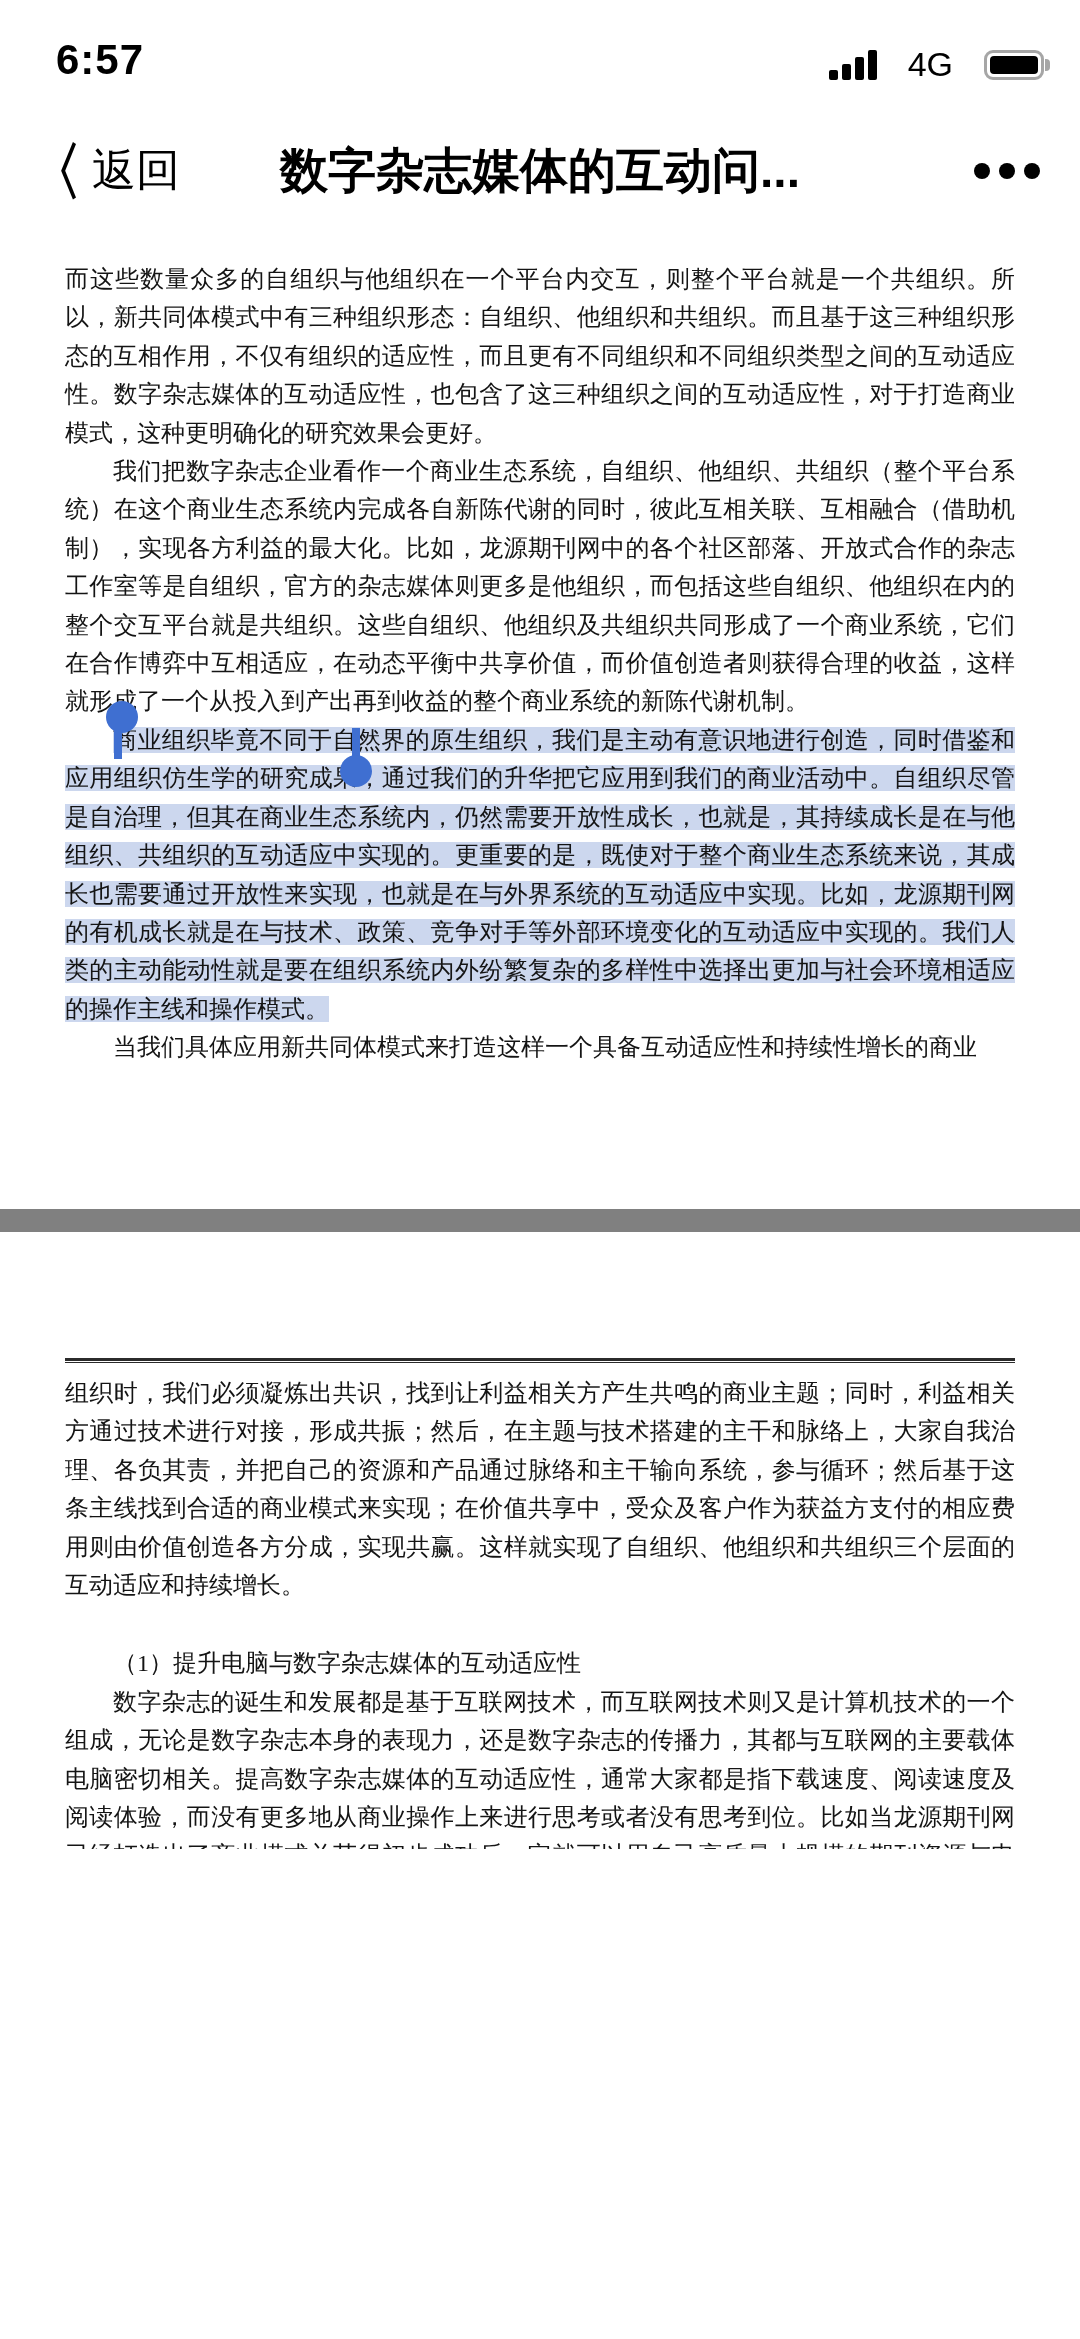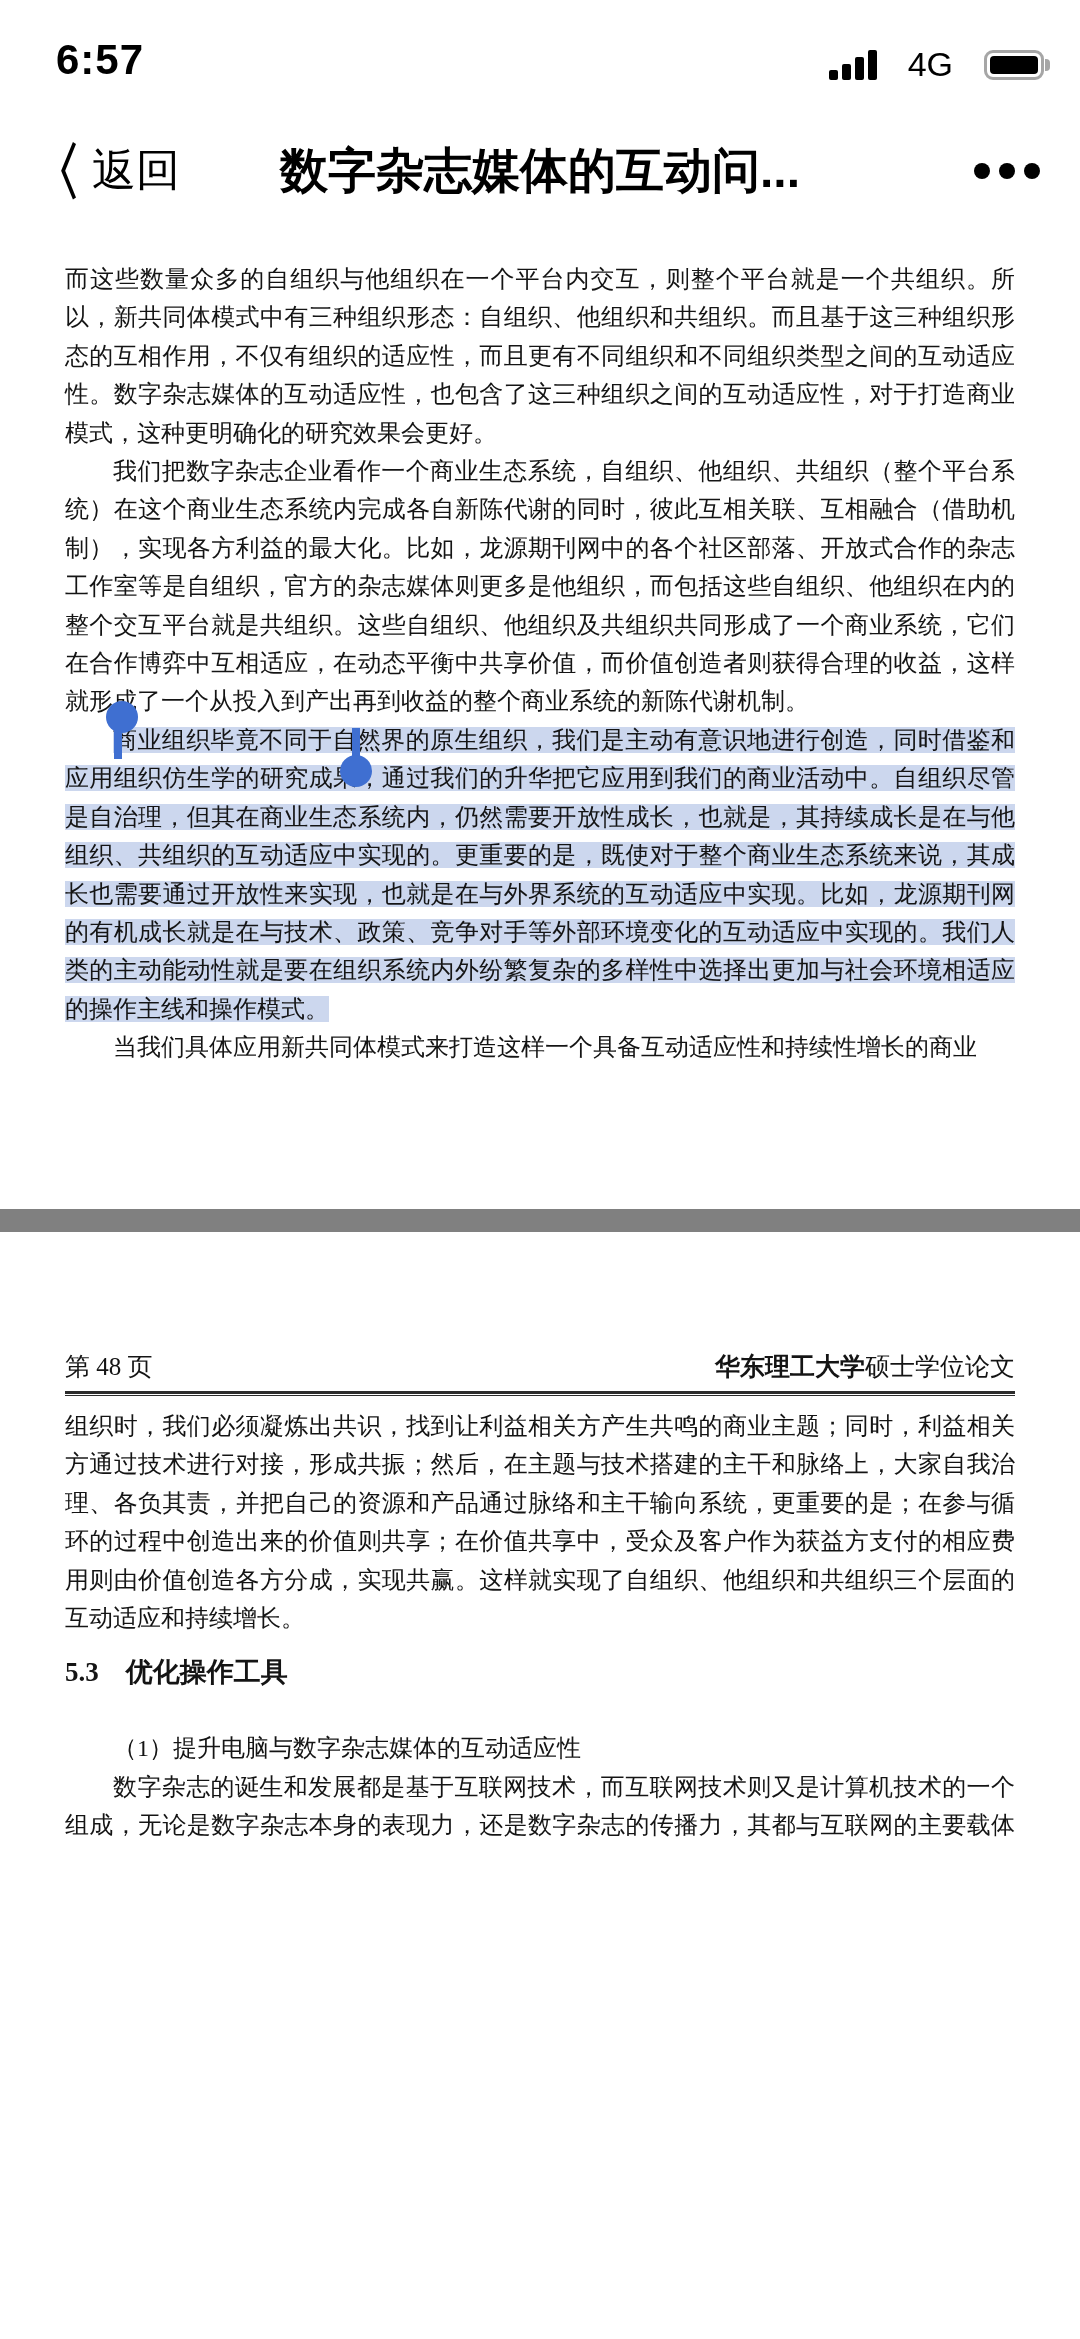--- a/index.html
+++ b/index.html
@@ -131,28 +131,23 @@
 
   <div class="handle ball h-start-ball"></div>
   <div class="handle stem h-start-stem"></div>
   <div class="handle stem h-end-stem"></div>
   <div class="handle ball h-end-ball"></div>
 
   <div class="page-sep"></div>
 
   <div class="page2">
     <div class="page2-inner">
-      <div class="p2-header">
-        <span>第 48 页</span>
-        <span><b class="bold">华东理工大学</b><span>硕士学位论文</span></span>
-      </div>
       <div class="header-rule"></div>
       <div class="p2-body body-text">
-        <p class="para noindent">组织时，我们必须凝炼出共识，找到让利益相关方产生共鸣的商业主题；同时，利益相关方通过技术进行对接，形成共振；然后，在主题与技术搭建的主干和脉络上，大家自我治理、各负其责，并把自己的资源和产品通过脉络和主干输向系统，更重要的是；在参与循环的过程中创造出来的价值则共享；在价值共享中，受众及客户作为获益方支付的相应费用则由价值创造各方分成，实现共赢。这样就实现了自组织、他组织和共组织三个层面的互动适应和持续增长。</p>
-        <h2 class="section-heading">5.3　优化操作工具</h2>
+        <p class="para noindent">组织时，我们必须凝炼出共识，找到让利益相关方产生共鸣的商业主题；同时，利益相关方通过技术进行对接，形成共振；然后，在主题与技术搭建的主干和脉络上，大家自我治理、各负其责，并把自己的资源和产品通过脉络和主干输向系统，参与循环；然后基于这条主线找到合适的商业模式来实现；在价值共享中，受众及客户作为获益方支付的相应费用则由价值创造各方分成，实现共赢。这样就实现了自组织、他组织和共组织三个层面的互动适应和持续增长。</p>
         <p class="list-item">（1）提升电脑与数字杂志媒体的互动适应性</p>
         <p class="para">数字杂志的诞生和发展都是基于互联网技术，而互联网技术则又是计算机技术的一个组成，无论是数字杂志本身的表现力，还是数字杂志的传播力，其都与互联网的主要载体电脑密切相关。提高数字杂志媒体的互动适应性，通常大家都是指下载速度、阅读速度及阅读体验，而没有更多地从商业操作上来进行思考或者没有思考到位。比如当龙源期刊网已经打造出了商业模式并获得初步成功后，它就可以用自己高质量大规模的期刊资源与电脑生产商建立战略合作关系，可以像 Moviemaker，iTunes 那样进行电脑预装，也就是联合电脑厂商协同打造（个人）图书馆项目或者（个人）阅览室项目。这样操作，其受众就可以实现几何级的增长，也就可以通过先行和规模效应提高后来者进入的门槛。以前，很多平台也希望把自己的阅读器安装到用户电脑上，甚至不惜采取用流氓软件的方式。当时行业条件不成熟，一则其概念没有到位，其用的是阅读器而不是图书馆或者阅览室的概念，而图书馆和阅览室的概念更具公共价值，或者至少听起来更具公共价值，同时对个人而言却又很实用 ；二则，其内容没有到位，当时很多平台的内容品质参差不齐、品牌杂志与低俗杂志众多且混杂，三则有，不少龙源期刊网是各自开发这种产品推进的实力</p>
       </div>
     </div>
   </div>
 
   <div class="redaction"></div>
 
 </div>
 

